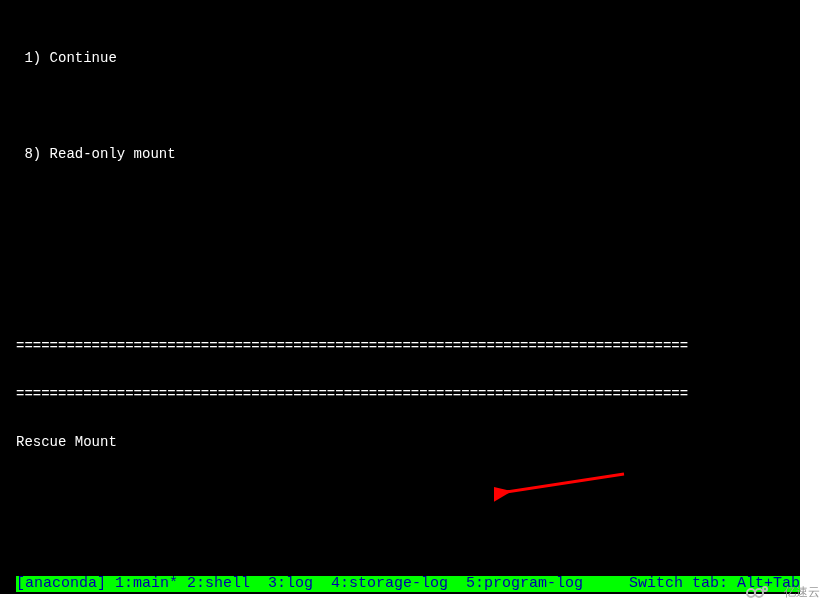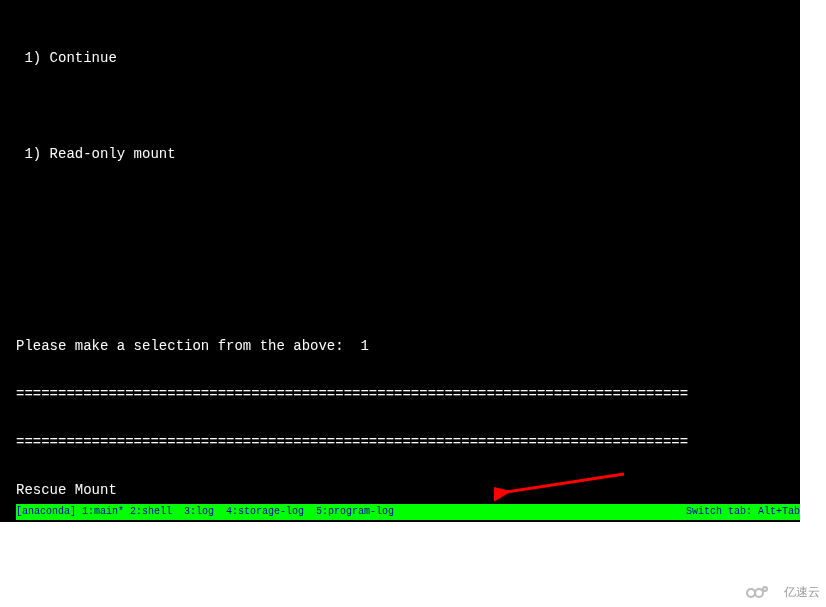--- a/index.html
+++ b/index.html
@@ -15,39 +15,39 @@
       position: relative;
     }
     .terminal {
       background: #000000;
       color: #ffffff;
       font-family: "Courier New", Courier, monospace;
       font-size: 14px;
       line-height: 16px;
       padding: 18px 16px 0 16px;
       width: 800px;
-      height: 522px;
+      height: 594px;
       position: relative;
       white-space: pre;
       overflow: hidden;
     }
     .line {
       min-height: 16px;
       white-space: pre;
     }
     .statusbar {
       position: absolute;
       bottom: 2px;
       left: 16px;
       right: 0px;
       height: 16px;
       background: #00ff00;
       color: #0000aa;
       font-family: "Courier New", Courier, monospace;
-      font-size: 10px;
+      font-size: 15px;
       line-height: 16px;
       display: flex;
       justify-content: space-between;
     }
     .statusbar .left, .statusbar .right {
       white-space: pre;
     }
     .arrow-overlay {
       position: absolute;
       left: 494px;
@@ -75,25 +75,24 @@
       border: 2px solid #bbb;
       border-radius: 50%;
     }
   </style>
 </head>
 <body>
 
 <div class="terminal">
   <div class="line"> 1) Continue</div>
   <div class="line"> </div>
-  <div class="line"> 1) Read-only mount</div>
+  <div class="line"> 8) Read-only mount</div>
   <div class="line"> </div>
   <div class="line"> </div>
   <div class="line"> </div>
-  <div class="line">Please make a selection from the above:  1</div>
   <div class="line">================================================================================</div>
   <div class="line">================================================================================</div>
   <div class="line">Rescue Mount</div>
   
   
   
   
   
   
   

